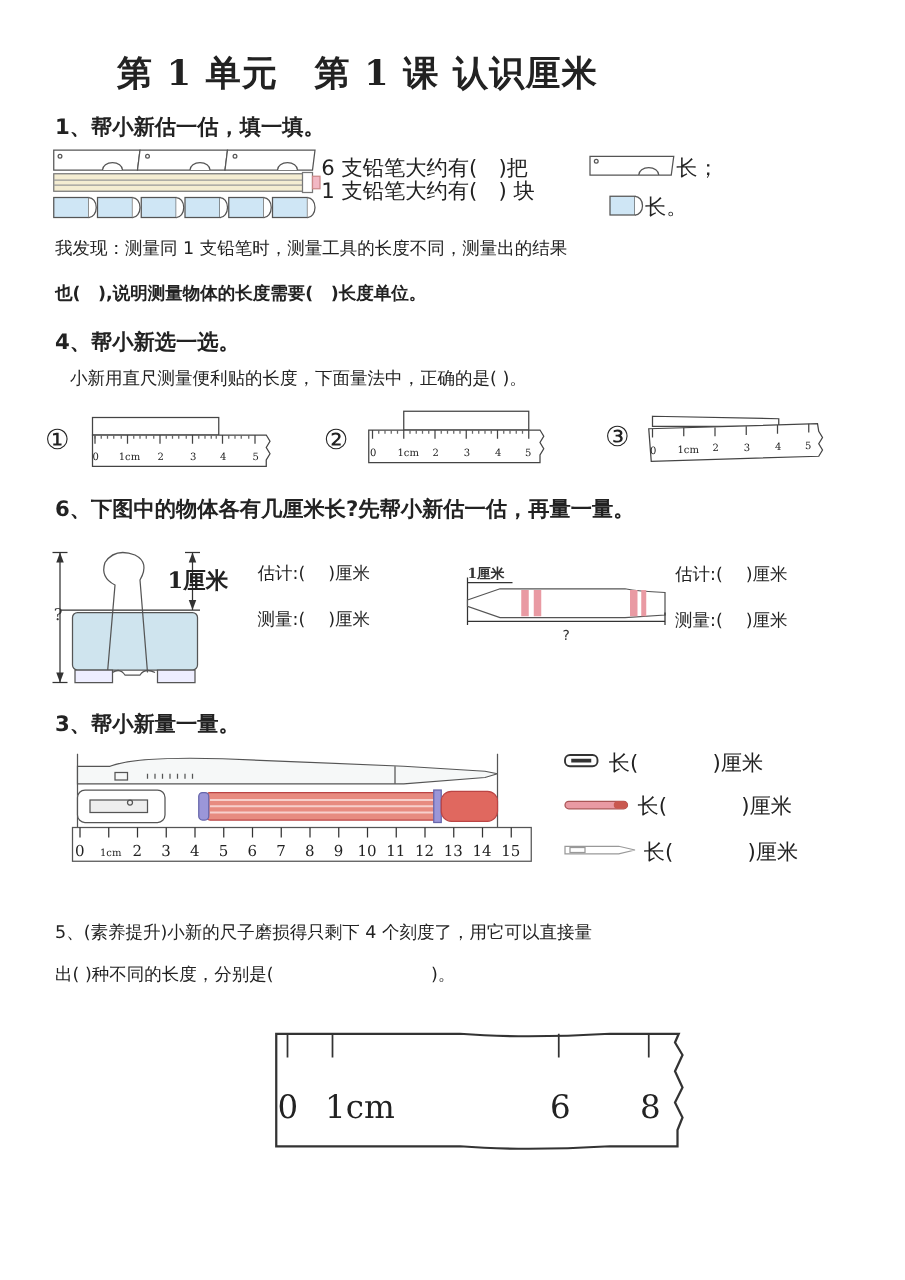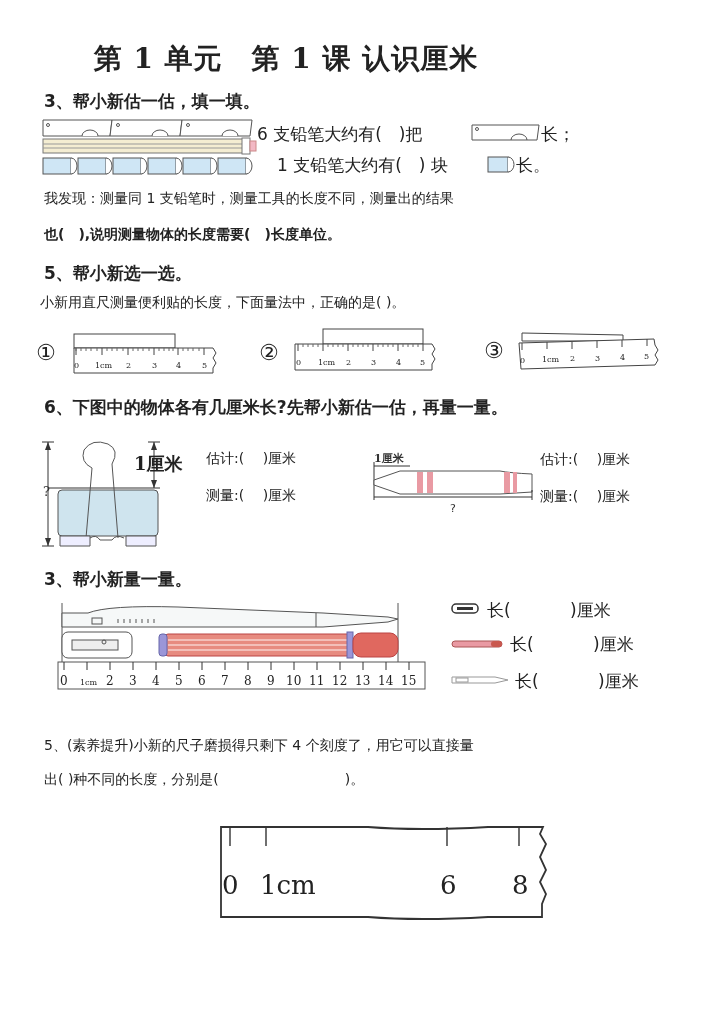--- a/index.html
+++ b/index.html
@@ -9,21 +9,21 @@
   .h{font-size:17px;font-weight:bold;}
   .t{font-size:17px;white-space:nowrap;}
   .t18{font-size:14px;white-space:nowrap;}
   svg{position:absolute;overflow:visible;}
 </style>
 </head>
 <body>
 
 <div class="abs title">第 1 单元　第 1 课 认识厘米</div>
 
-<div class="abs h" style="left:44px;top:90px;">3、帮小新估一估，填一填。</div>
+<div class="abs h" style="left:44px;top:90px;">1、帮小新估一估，填一填。</div>
 
 <svg style="left:42px;top:118px;" width="215" height="60">
   <g stroke="#555" fill="#fff" stroke-width="1">
     <polygon points="1,2 70,2 68,18 1,18"></polygon>
       <polygon points="70,2 140,2 138,18 68,18"></polygon>
       <polygon points="140,2 210,2 208,18 138,18"></polygon>
     <circle cx="6" cy="7" r="1.5"></circle>
       <circle cx="76" cy="7" r="1.5"></circle>
       <circle cx="146" cy="7" r="1.5"></circle>
     <path d="M40,18 a8,6 0 0 1 16,0"></path>
@@ -58,32 +58,32 @@
 </svg>
 
 <div class="abs t" style="left:257px;top:123px;">6 支铅笔大约有(　)把</div>
 <svg style="left:471px;top:124px;" width="70" height="18">
   <polygon points="1,1 68,1 66,16 1,16" fill="#fff" stroke="#555"></polygon>
     <circle cx="6" cy="5" r="1.5" fill="none" stroke="#555"></circle>
   <path d="M40,16 a8,6 0 0 1 16,0" fill="none" stroke="#555"></path>
 </svg>
 <div class="abs t" style="left:541px;top:123px;">长；</div>
 
-<div class="abs t" style="left:257px;top:154px;margin-left:20px;">1 支铅笔大约有(　) 块</div>
+<div class="abs t" style="left:257px;top:141px;">1 支铅笔大约有(　) 块</div>
 <svg style="left:487px;top:156px;" width="30" height="18">
   <rect x="1" y="1" width="20" height="15" fill="#cfe6f5" stroke="#555"></rect>
     <path d="M21,1 a6,7.5 0 0 1 0,15" fill="#fff" stroke="#555"></path>
 </svg>
 <div class="abs t" style="left:516px;top:154px;">长。</div>
 
 <div class="abs t18" style="left:44px;top:190px;">我发现：测量同 1 支铅笔时，测量工具的长度不同，测量出的结果</div>
 <div class="abs t18" style="left:44px;top:226px;font-weight:bold;">也(　),说明测量物体的长度需要(　)长度单位。</div>
 
-<div class="abs h" style="left:44px;top:262px;">5、帮小新选一选。</div>
-<div class="abs t18" style="left:40px;top:294px;text-align:right;">小新用直尺测量便利贴的长度，下面量法中，正确的是( )。</div>
+<div class="abs h" style="left:44px;top:262px;">4、帮小新选一选。</div>
+<div class="abs t18" style="left:56px;top:294px;text-align:right;">小新用直尺测量便利贴的长度，下面量法中，正确的是( )。</div>
 
 <div class="abs" style="left:36px;top:340px;font-size:22px;">①</div>
 <svg style="left:73px;top:333px;" width="145" height="42">
   <rect x="1" y="1" width="101" height="14" fill="#fff" stroke="#444"></rect>
   <path d="M1,15 H140 l3,5 -3,5 3,5 -3,5 V40 H1 Z" fill="#fff" stroke="#444"></path>
   <g stroke="#444">
     <line x1="3" y1="15" x2="3" y2="22"></line>
       <line x1="29" y1="15" x2="29" y2="22"></line>
       <line x1="55" y1="15" x2="55" y2="22"></line>
     <line x1="81" y1="15" x2="81" y2="22"></line>

